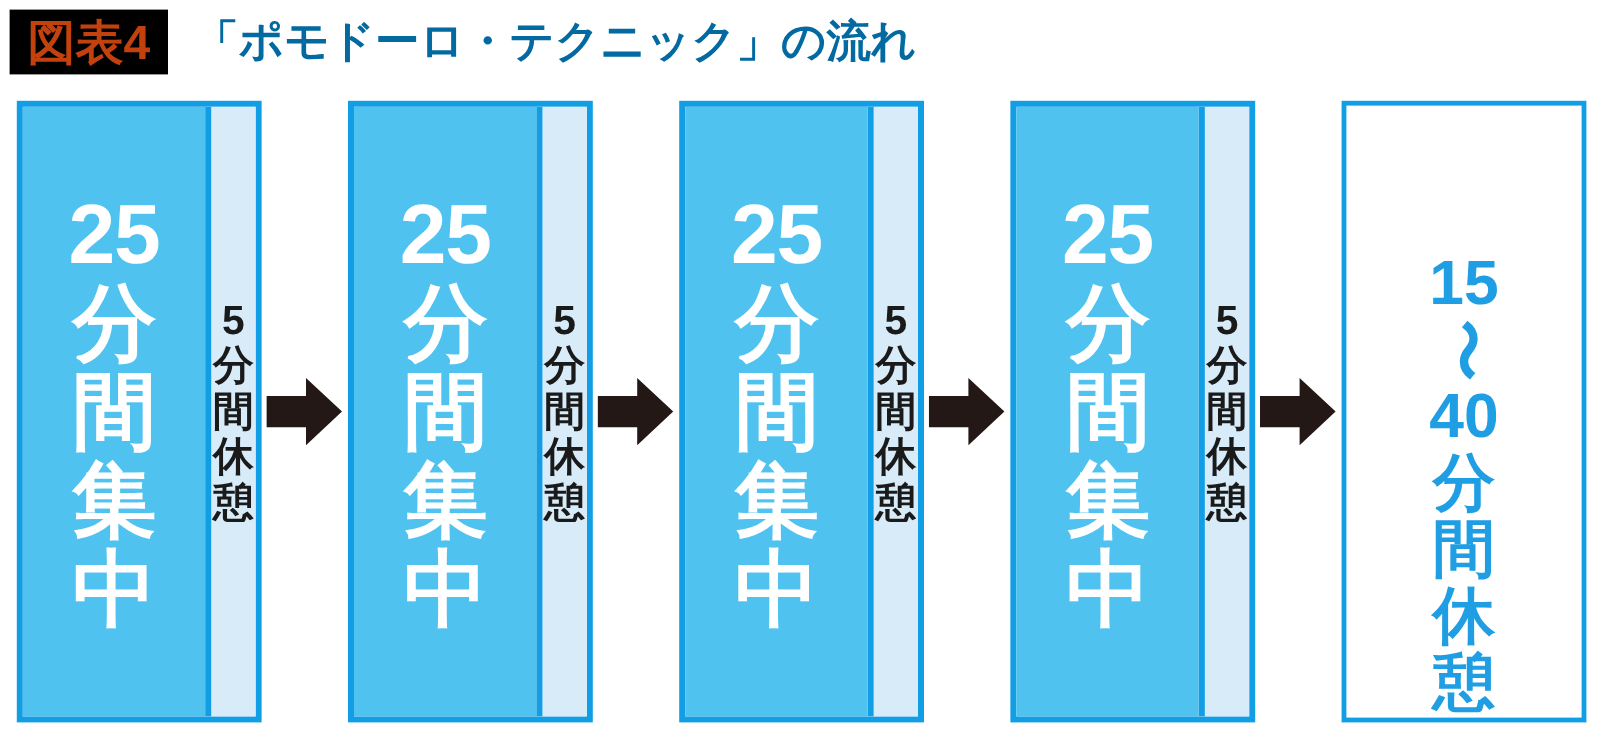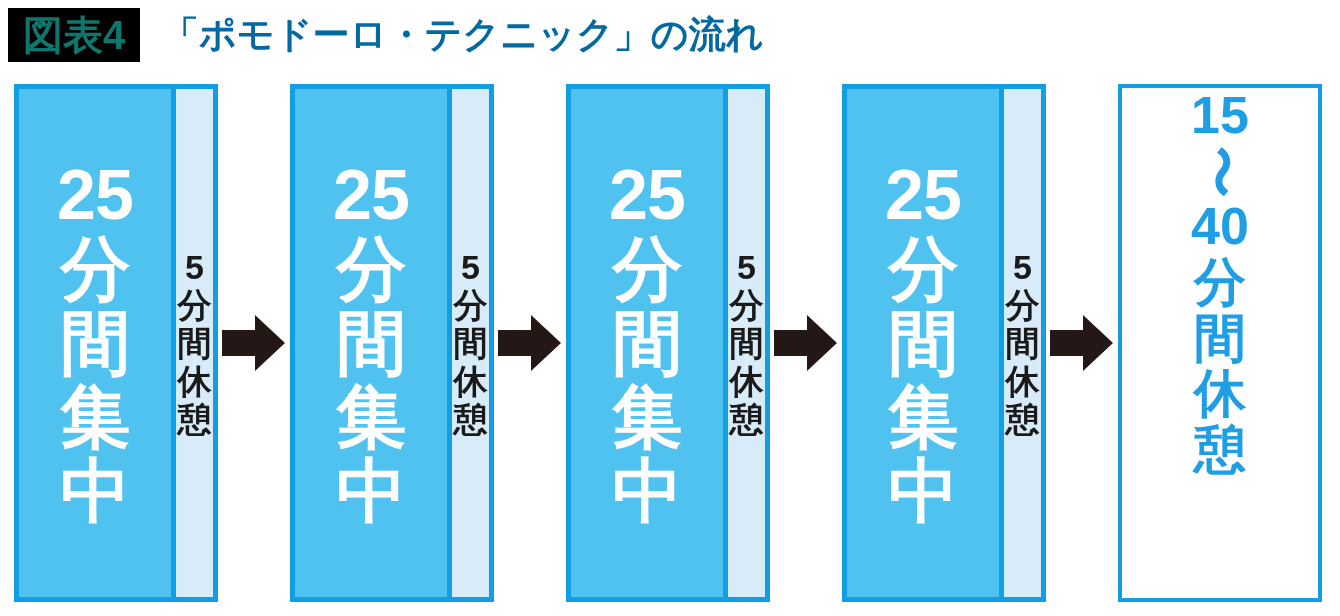--- a/index.html
+++ b/index.html
@@ -7,21 +7,21 @@
     width: 1340px; height: 616px;
     position: relative; overflow: hidden;
     font-family: "Liberation Sans", "DejaVu Sans", sans-serif;
   }
 
   
   .header { position: absolute; top: 0; left: 0; right: 0; height: 78px; }
   .badge {
     position: absolute; left: 8px; top: 8px;
     width: 132px; height: 54px;
-    background: #000000; color: #0f766e;
+    background: #000000; color: #c2410c;
     display: flex; align-items: center; justify-content: center;
     font-size: 40px; font-weight: bold;
   }
   .title {
     position: absolute; left: 162px; top: 8px; height: 54px;
     display: flex; align-items: center;
     font-size: 37px; font-weight: bold; color: #0369a1;
     white-space: nowrap;
   }
 
@@ -50,21 +50,21 @@
 
   .gap {
     width: 72px; flex: 0 0 auto;
     display: flex; align-items: center; justify-content: center;
   }
   .arrow-icon { display: block; }
 
   .final-box {
     width: 204px; box-sizing: border-box;
     border: 4px solid #129EE5; background: #ffffff;
-    display: flex; align-items: flex-start; justify-content: center;
+    display: flex; align-items: flex-end; justify-content: center;
   }
 
   
   .vtext {
     display: flex; flex-direction: column;
     align-items: center; justify-content: center;
     font-weight: bold;
   }
   .vseg { display: block; text-align: center; white-space: nowrap; }
   .vseg-rot { transform: rotate(90deg); }

